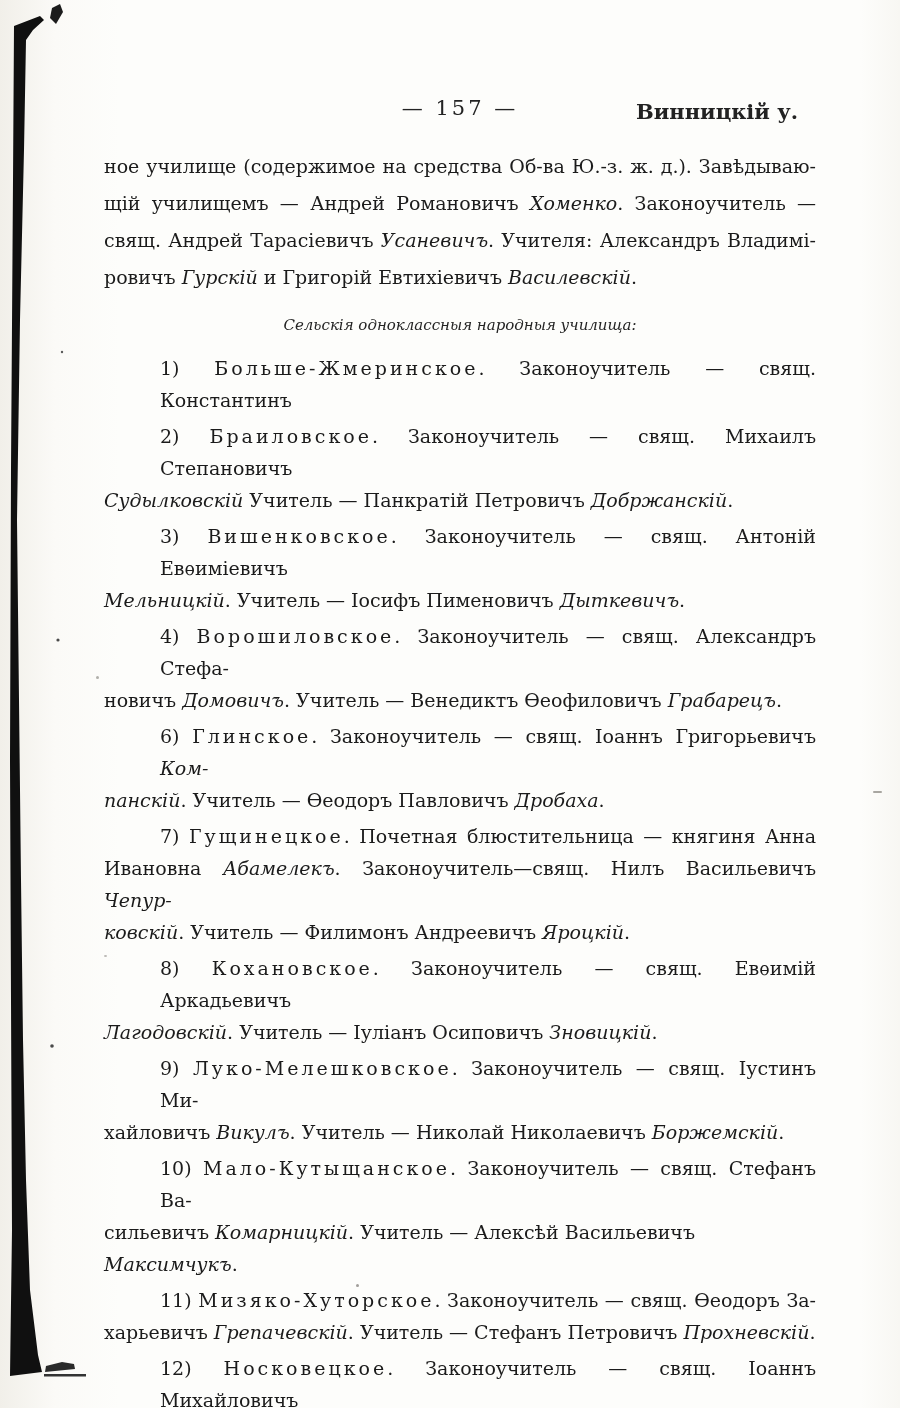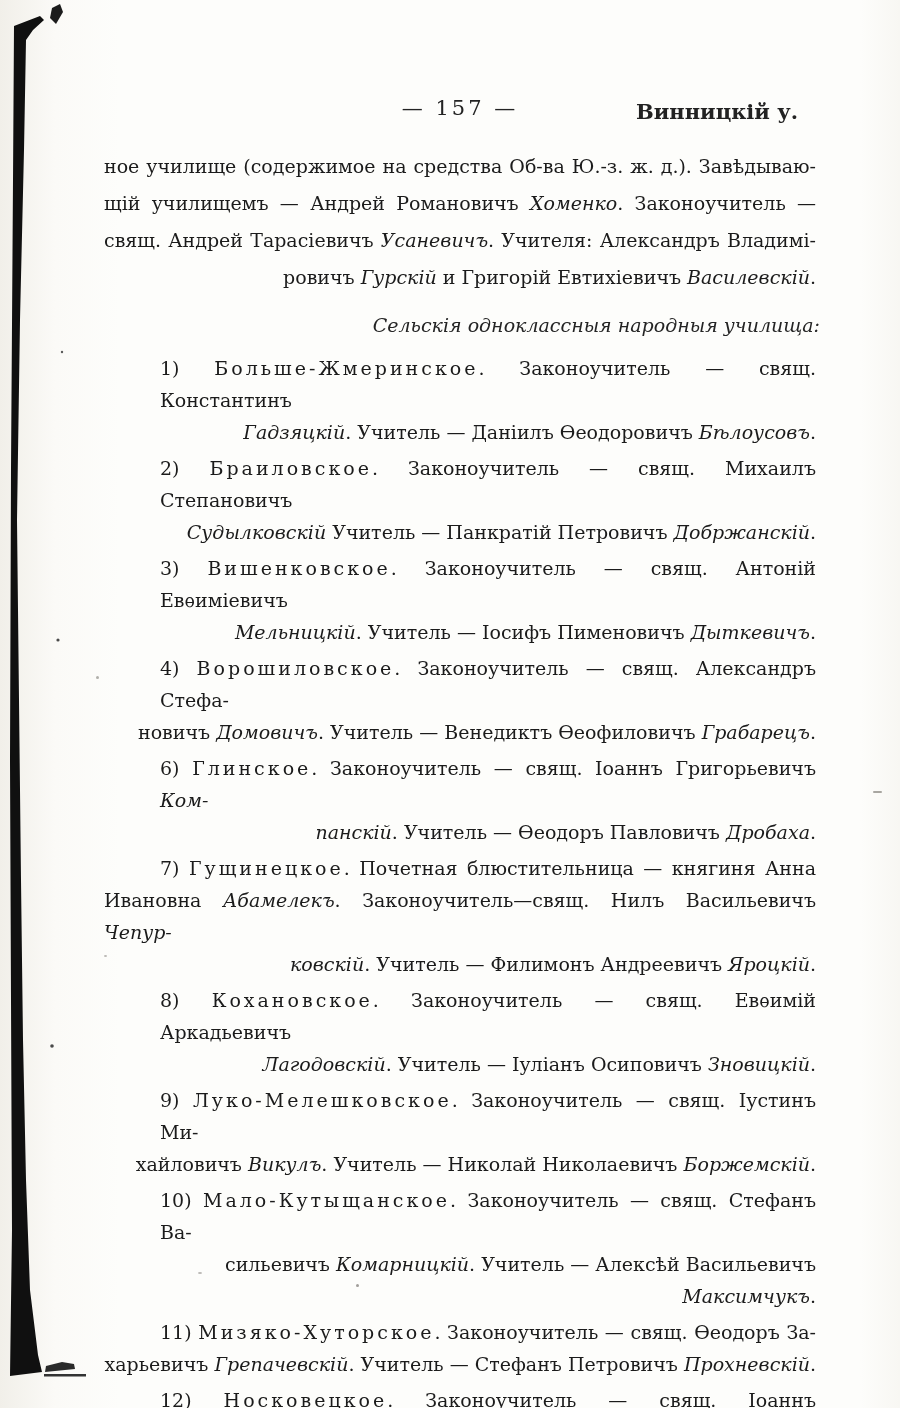--- a/index.html
+++ b/index.html
@@ -47,35 +47,35 @@
     top: 144px;
     left: 100px;
     width: 720px;
     font-size: 19px;
   }
   .para { margin: 4px; }
   .line {
     line-height: 32px;
     min-height: 32px;
     white-space: normal;
-    text-align: right;
+    text-align: left;
   }
   .intro .line { line-height: 37px; min-height: 37px; }
   .line.fill {
     text-align: justify;
     text-align-last: justify;
   }
   .line.indent { padding-left: 56px; }
   .section-heading {
     margin-top: 12px;
     margin-bottom: 10px;
     line-height: 34px;
-    text-align: right;
+    text-align: center;
     font-style: italic;
-    font-size: 19px;
+    font-size: 15px;
     color: #242424;
   }
   .it { font-style: italic; }
   .sp { letter-spacing: 3px; }
   .speckle {
     position: absolute;
     background: #55514a;
     border-radius: 50%;
   }
 </style>
@@ -109,21 +109,20 @@
     <div class="para intro">
         <div class="line fill"><span>ное училище (содержимое на средства Об-ва Ю.-з. ж. д.). Завѣдываю-</span></div>
         <div class="line fill"><span>щій училищемъ — Андрей Романовичъ </span><span class="it">Хоменко</span><span>. Законоучитель —</span></div>
         <div class="line fill"><span>свящ. Андрей Тарасіевичъ </span><span class="it">Усаневичъ</span><span>. Учителя: Александръ Владимі-</span></div>
         <div class="line"><span>ровичъ </span><span class="it">Гурскій</span><span> и Григорій Евтихіевичъ </span><span class="it">Василевскій</span><span>.</span></div>
       </div>
     <div class="section-heading">Сельскія одноклассныя народныя училища:</div>
     <div>
         <div class="para entry">
           <div class="line fill indent"><span>1) </span><span class="sp">Больше-Жмеринское</span><span>. Законоучитель — свящ. Константинъ</span></div>
-          <div class="line"><span class="it">Гадзяцкій</span><span>. Учитель — Даніилъ Ѳеодоровичъ </span><span class="it">Бѣлоусовъ</span><span>.</span></div>
         </div>
         <div class="para entry">
           <div class="line fill indent"><span>2) </span><span class="sp">Браиловское</span><span>. Законоучитель — свящ. Михаилъ Степановичъ</span></div>
           <div class="line"><span class="it">Судылковскій</span><span> Учитель — Панкратій Петровичъ </span><span class="it">Добржанскій</span><span>.</span></div>
         </div>
         <div class="para entry">
           <div class="line fill indent"><span>3) </span><span class="sp">Вишенковское</span><span>. Законоучитель — свящ. Антоній Евѳиміевичъ</span></div>
           <div class="line"><span class="it">Мельницкій</span><span>. Учитель — Іосифъ Пименовичъ </span><span class="it">Дыткевичъ</span><span>.</span></div>
         </div>
         <div class="para entry">

